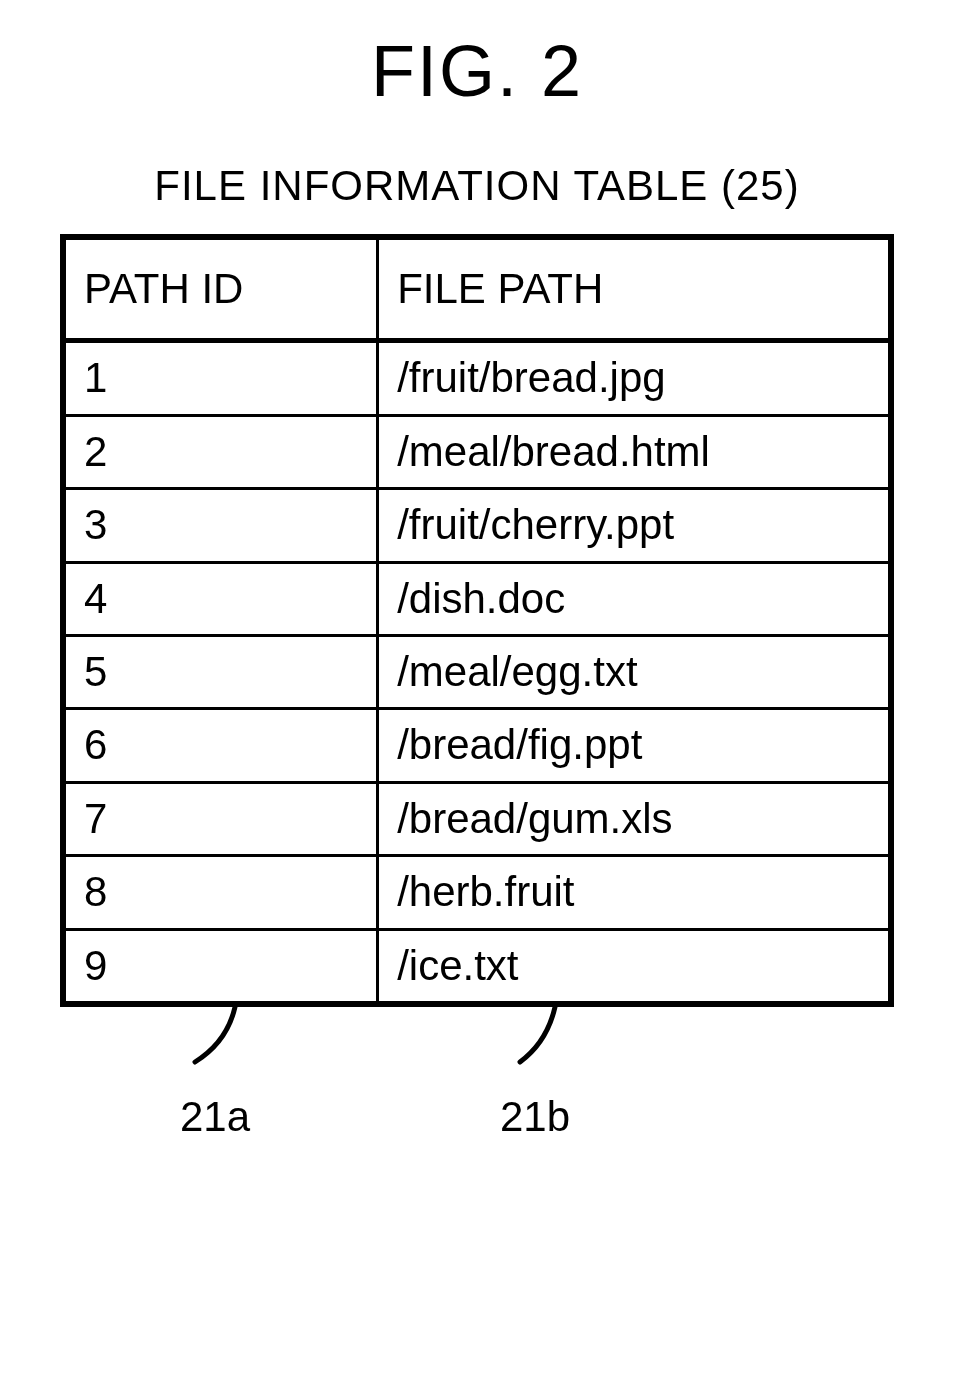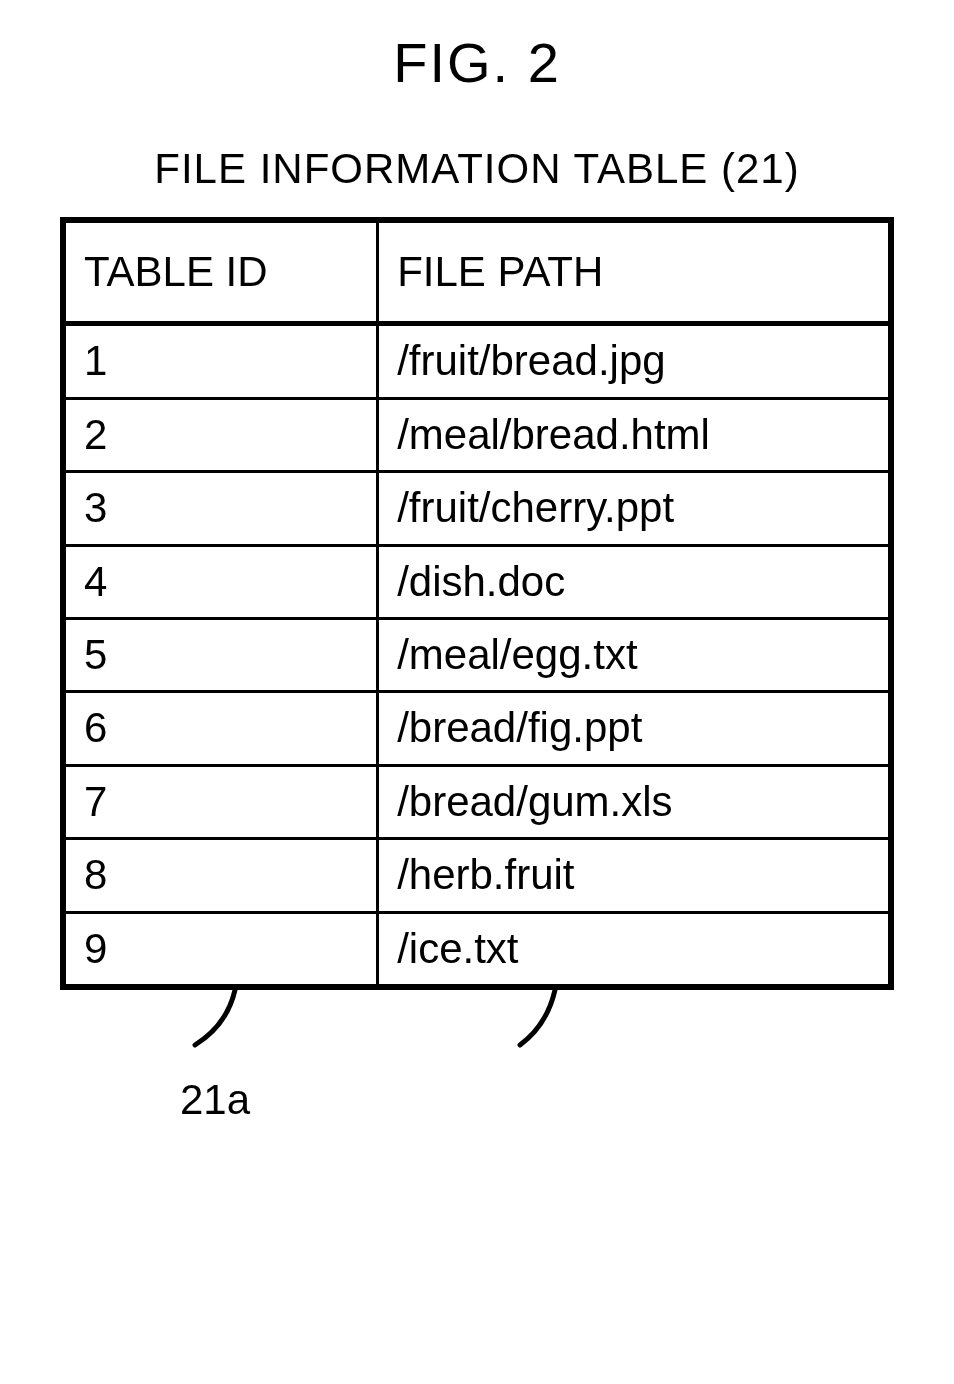--- a/index.html
+++ b/index.html
@@ -10,21 +10,21 @@
     body {
       background: #fff;
       font-family: Arial, Helvetica, sans-serif;
       width: 954px;
       height: 1384px;
       position: relative;
       padding: 20px 60px;
     }
     .fig-title {
       text-align: center;
-      font-size: 56px;
+      font-size: 72px;
       font-weight: normal;
       letter-spacing: 2px;
       margin-top: 10px;
       margin-bottom: 50px;
     }
     .table-title {
       text-align: center;
       font-size: 42px;
       font-weight: normal;
       letter-spacing: 1px;
@@ -83,27 +83,27 @@
     .callout-b {
       left: 415px;
       width: 120px;
     }
   </style>
 </head>
 <body>
 
 <h1 class="fig-title">FIG. 2</h1>
 
-<h2 class="table-title">FILE INFORMATION TABLE (21)</h2>
+<h2 class="table-title">FILE INFORMATION TABLE (25)</h2>
 
 <div class="table-wrap">
   <table class="file-table">
     <thead>
       <tr>
-        <th class="col-id">TABLE ID</th>
+        <th class="col-id">PATH ID</th>
         <th class="col-path">FILE PATH</th>
       </tr>
     </thead>
     <tbody>
       <tr>
         <td>1</td>
         <td>/fruit/bread.jpg</td>
       </tr>
       <tr>
         <td>2</td>
@@ -144,15 +144,16 @@
     <div class="callout callout-a">
       <svg width="80" height="70" viewBox="0 0 80 70">
         <path d="M 60 0 Q 52 35 20 55" stroke="#000" stroke-width="5" fill="none" stroke-linecap="round"></path>
       </svg>
       <div class="callout-label">21a</div>
     </div>
     <div class="callout callout-b">
       <svg width="80" height="70" viewBox="0 0 80 70">
         <path d="M 60 0 Q 52 35 25 55" stroke="#000" stroke-width="5" fill="none" stroke-linecap="round"></path>
       </svg>
+      <div class="callout-label">21b</div>
     </div>
   </div>
 </div>
 
 </body></html>

